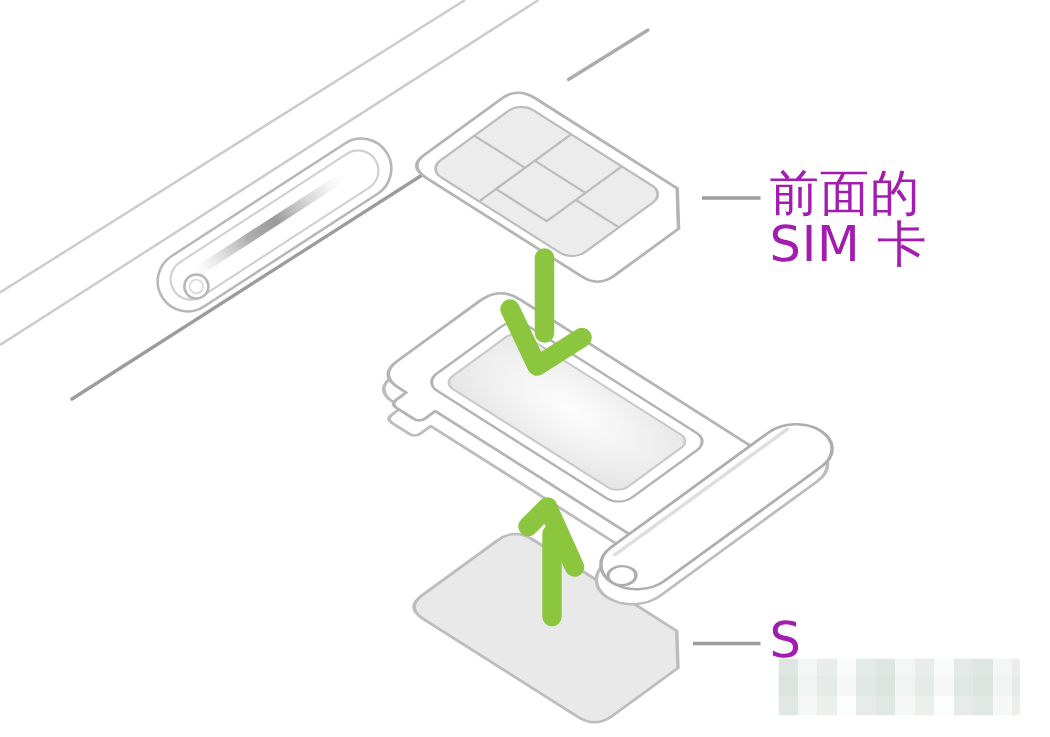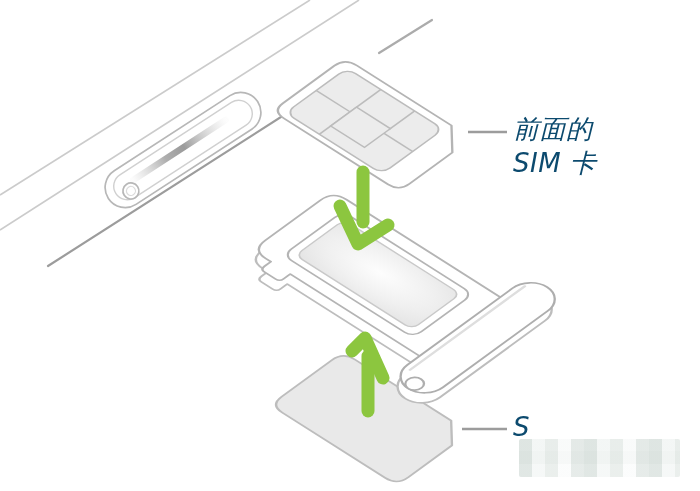--- a/index.html
+++ b/index.html
@@ -2,22 +2,22 @@
 <html><head>
 <meta charset="utf-8">
 <style>
   html,body{margin:0;padding:0;background:#fff;}
   #stage{
     position:relative;width:700px;height:491px;background:#fff;overflow:hidden;
     font-family:"DejaVu Sans","Liberation Sans",sans-serif;
   }
   #art{position:absolute;left:0;top:0;}
   .callout-label{
-    position:absolute;color:#0c4a6e;font-size:26px;line-height:34px;
-    letter-spacing:.5px;white-space:nowrap;font-style:italic;
+    position:absolute;color:#a21caf;font-size:33px;line-height:34px;
+    letter-spacing:.5px;white-space:nowrap;
   }
   .callout-label span{display:block;}
   #front-label{left:513px;top:112px;}
   #back-label{left:513px;top:410px;}
   #censor{
     position:absolute;left:519px;top:439px;width:161px;height:38px;border-radius:2px;
     background-color:#f3f5f4;
     background-image:
       repeating-linear-gradient(90deg, rgba(214,223,219,.70) 0 13px, rgba(244,247,246,.70) 13px 26px, rgba(228,234,231,.70) 26px 39px, rgba(252,253,253,.70) 39px 52px, rgba(222,229,226,.70) 52px 65px),
       repeating-linear-gradient(0deg, rgba(255,255,255,.60) 0 13px, rgba(226,232,229,.60) 13px 26px, rgba(242,245,244,.60) 26px 38px);

